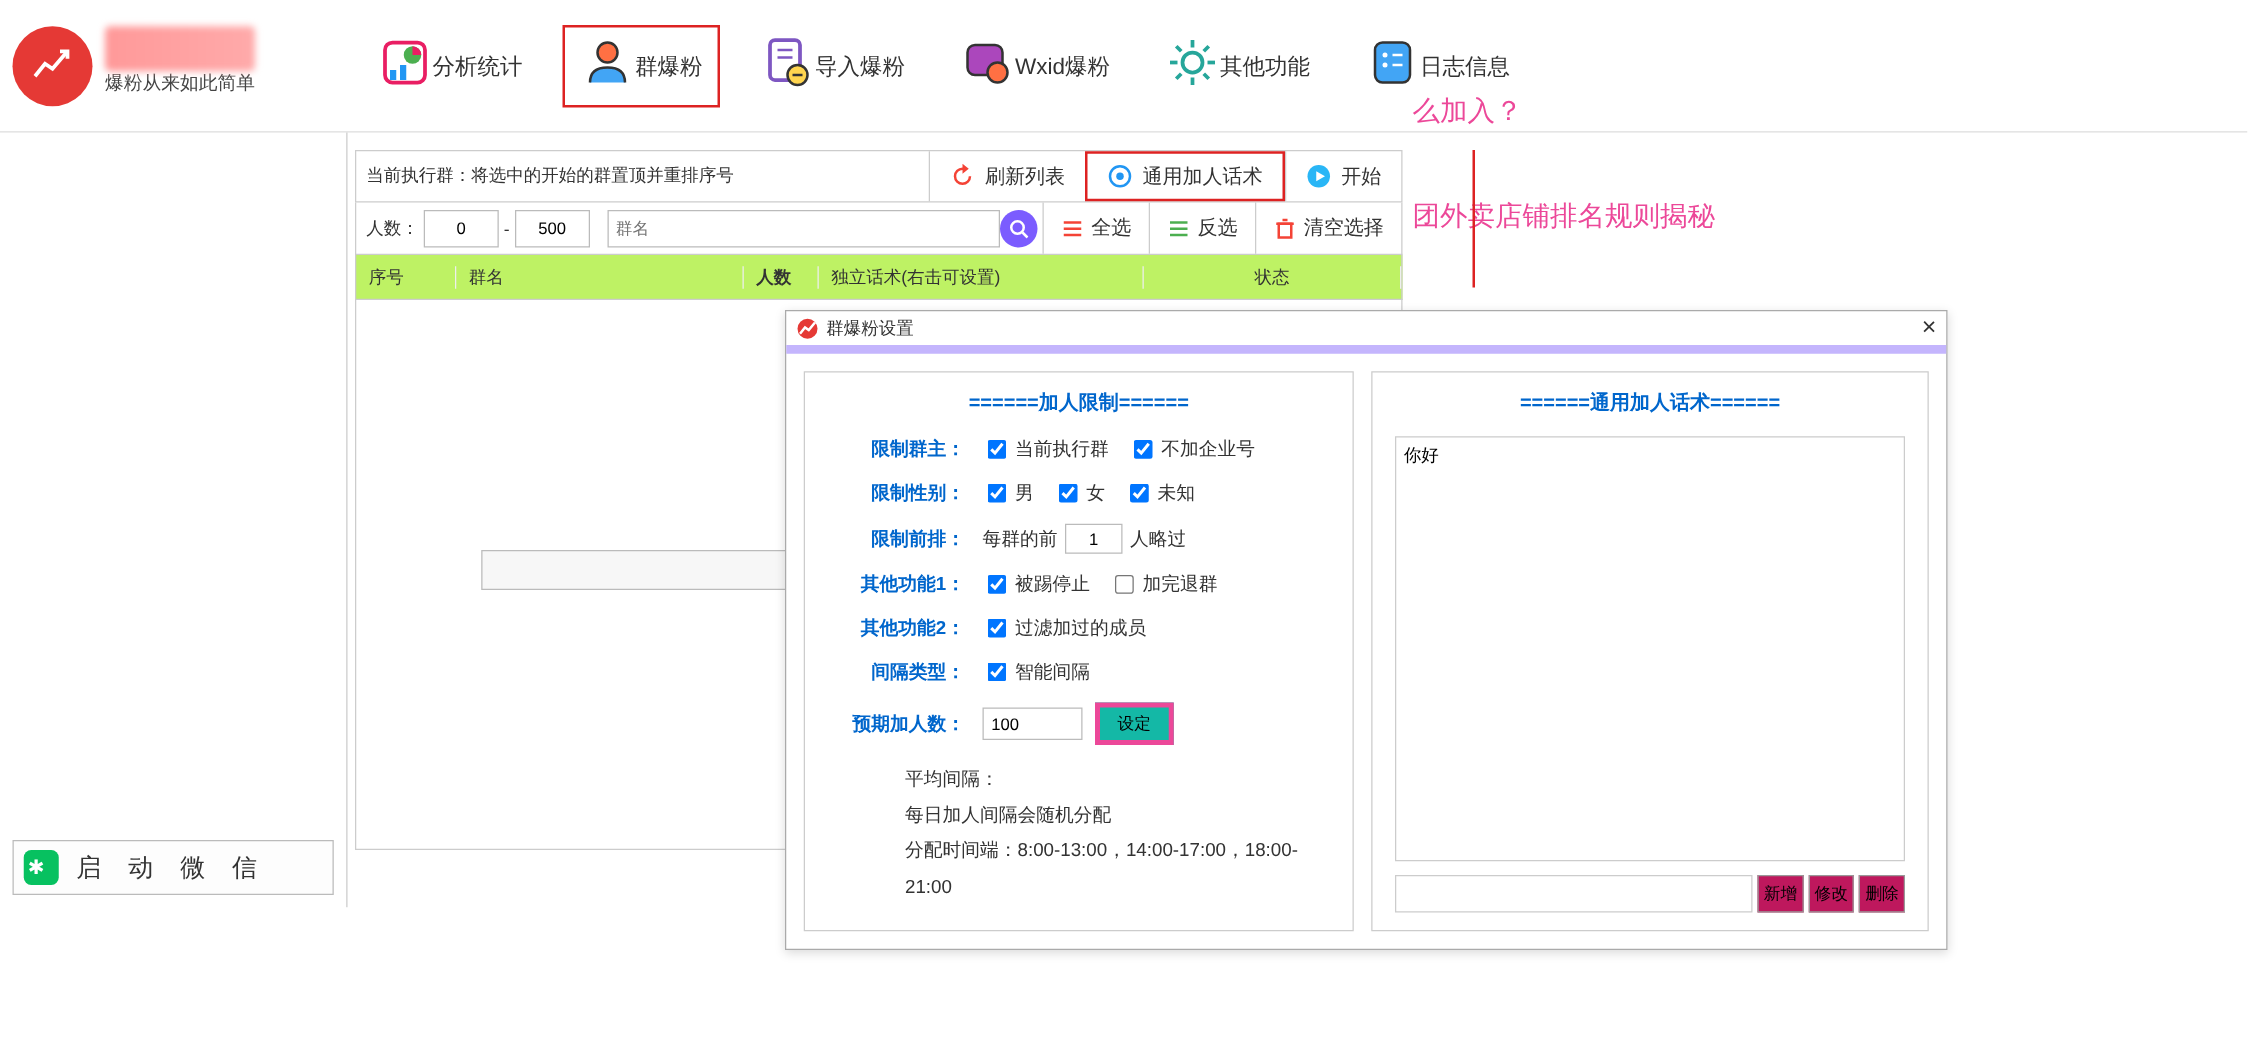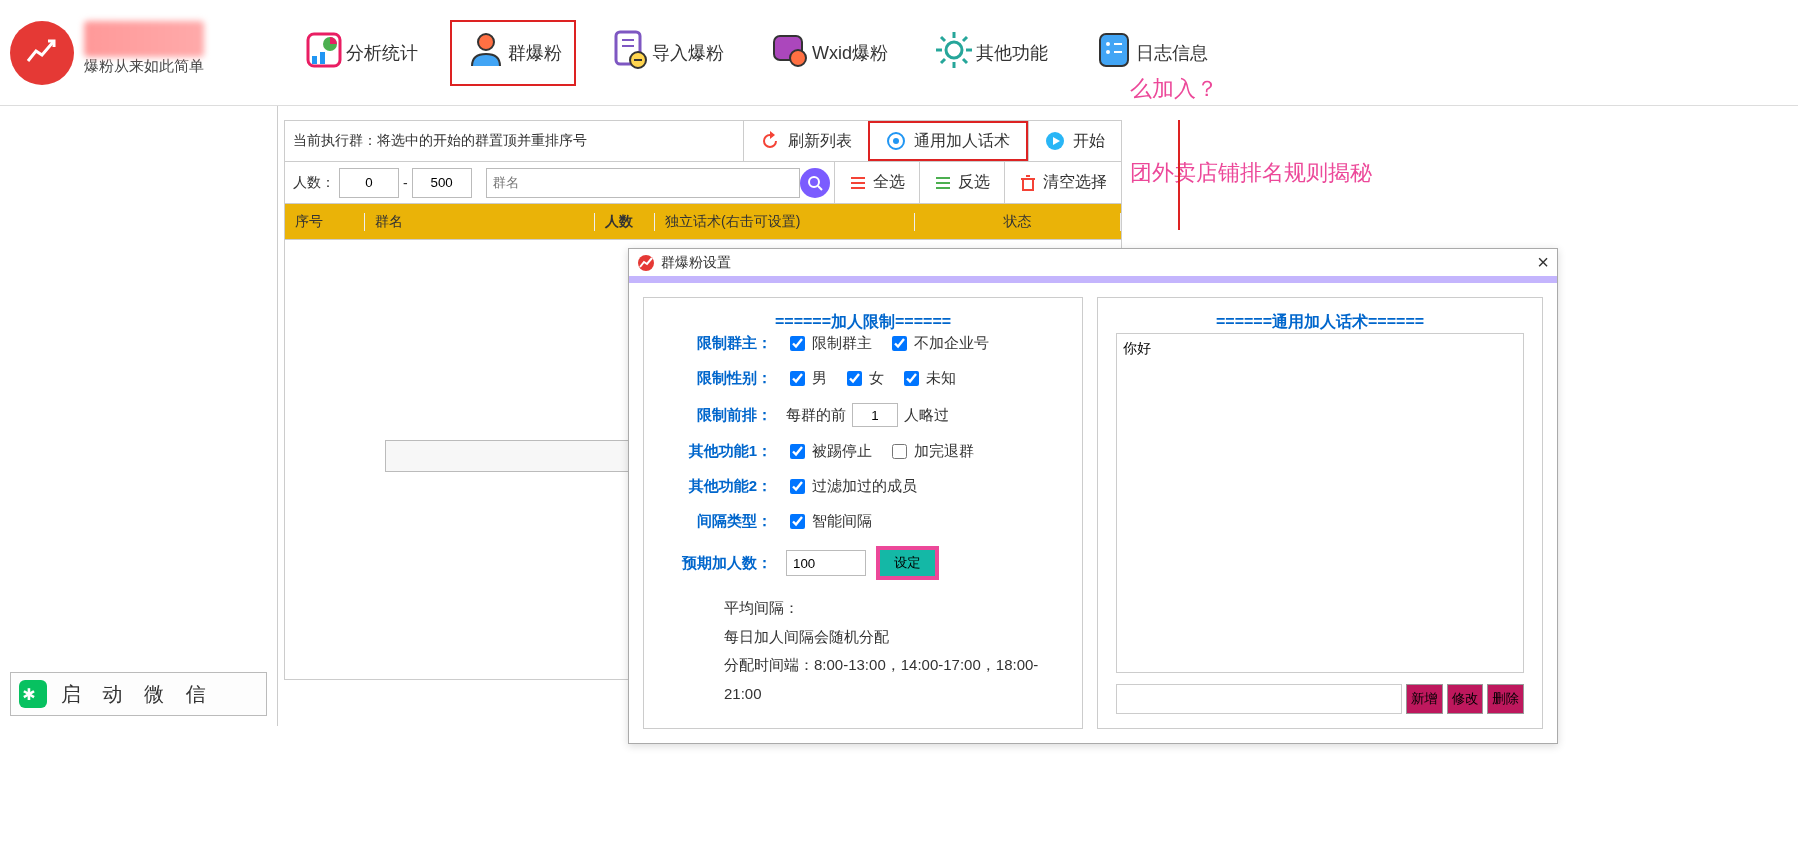--- a/index.html
+++ b/index.html
@@ -128,21 +128,21 @@
     background: #d22;
     left: 900px;
     top: 14px;
   }
   .table-header {
     display: flex;
     border: 1px solid #ccc;
     border-top: none;
     height: 36px;
     align-items: center;
-    background: #eab308;
+    background: #bef264;
   }
   .th { padding: 0 10px; border-right: 1px solid #eee; }
   .th.seq { width: 80px; }
   .th.name { width: 230px; }
   .th.cnt { width: 60px; font-weight: bold; }
   .th.script { width: 260px; }
   .th.status { flex:1; text-align:center; }
   .table-body {
     border: 1px solid #ccc; border-top: none;
     height: 440px;
@@ -175,20 +175,21 @@
   .panel-box {
     border: 1px solid #ccc;
     padding: 14px 18px;
     flex: 1;
   }
   .panel-box.left { flex: 0 0 440px; }
   .section-title {
     color: #0066cc;
     font-weight: bold;
     text-align: center;
+    margin-bottom: 16px;
     font-size: 16px;
   }
   .form-row {
     display: flex; align-items: center;
     margin-bottom: 14px;
     font-size: 15px;
   }
   .form-label {
     width: 110px;
     color: #0066cc;
@@ -438,21 +439,21 @@
     <span class="close">×</span>
   </div>
   <div class="dlg-body">
     <div class="panel-box left">
       <div class="section-title">======加人限制======</div>
 
       <div class="form-row">
         <span class="form-label">限制群主：</span>
         <label>
             <input type="checkbox" class="chk" checked="" style="">
-            <span>限制群主</span>
+            <span>当前执行群</span>
           </label>
         <label>
             <input type="checkbox" class="chk" checked="" style="">
             <span>不加企业号</span>
           </label>
       </div>
 
       <div class="form-row">
         <span class="form-label">限制性别：</span>
         <label>

